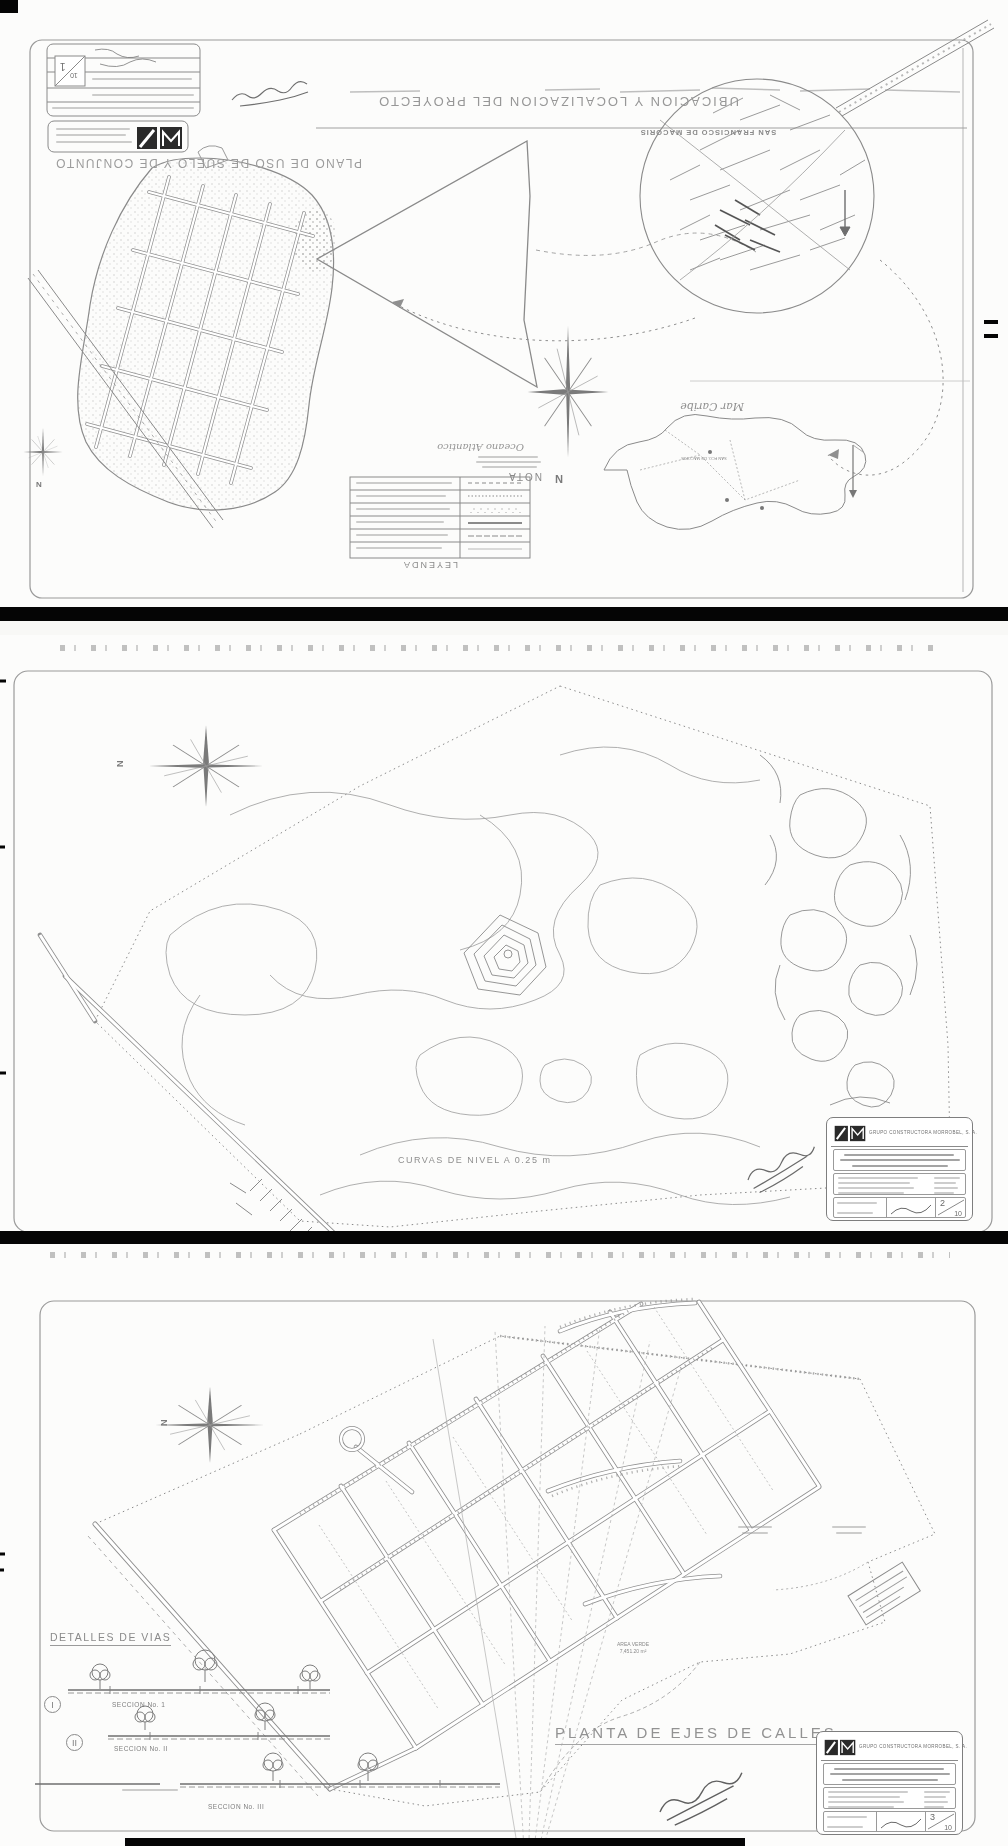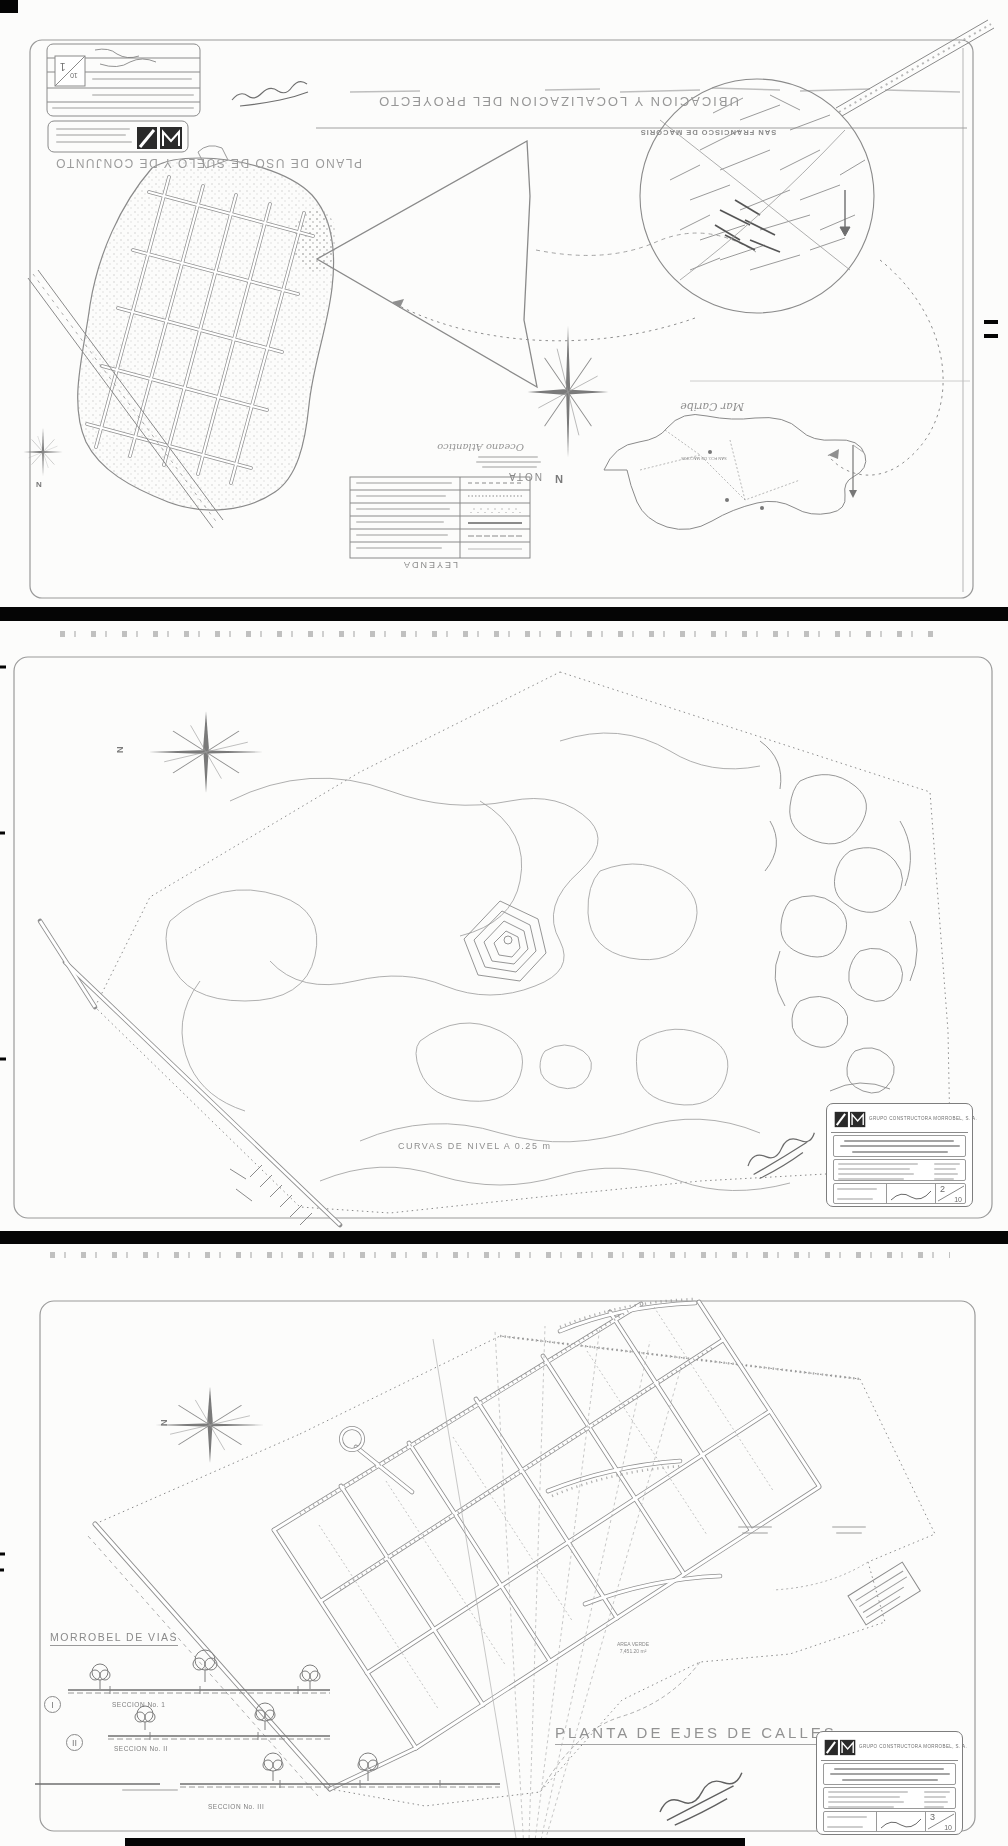--- a/index.html
+++ b/index.html
@@ -259,21 +259,21 @@
     <div class="blur" style="left:356px;top:482px;width:96px;"></div>
     <div class="blur" style="left:356px;top:495px;width:90px;"></div>
     <div class="blur" style="left:356px;top:508px;width:94px;"></div>
     <div class="blur" style="left:356px;top:521px;width:88px;"></div>
     <div class="blur" style="left:356px;top:534px;width:92px;"></div>
     <div class="blur" style="left:356px;top:547px;width:86px;"></div>
   </div>
 
   <div class="bar" style="top:607px;height:14px;"></div>
 
-  <div class="panel" style="top:621px;height:610px;">
+  <div class="panel" style="top:635px;height:610px;">
     <div class="speck" style="left:60px;top:10px;width:880px;"></div>
     <svg class="layer" width="1008" height="610">
       <rect x="14" y="36" width="978" height="561" rx="14" fill="none" stroke="#9a9a9a" stroke-width="1.2"></rect>
 
       <path d="M560,51 L930,171 L948,410 L950,516 L862,551 L700,560 L540,576 L390,592 L300,586 L95,386 L150,276 L360,151 Z" fill="none" stroke="#8a8a8a" stroke-width="1" stroke-dasharray="1.5 3.5"></path>
 
       <g stroke="#8f8f8f">
         <line x1="65" y1="341" x2="340" y2="604" stroke-width="4.6" stroke-linecap="round"></line>
         <line x1="40" y1="300" x2="95" y2="386" stroke-width="4.6" stroke-linecap="round"></line>
       </g>
@@ -559,21 +559,21 @@
 
       <g transform="translate(660,568) rotate(-18)">
         <path d="M0,0 q12,-14 24,-3 q10,9 22,-3 q12,-12 24,-2 q10,8 20,-4 M4,10 q36,-6 74,-12 M10,17 q30,-3 58,-9" fill="none" stroke="#606060" stroke-width="1.4"></path>
       </g>
       <g stroke="#050505" stroke-width="3">
           <line x1="0" y1="310" x2="5" y2="310"></line>
           <line x1="0" y1="326" x2="4" y2="326"></line>
         </g>
     </svg>
 
-    <div class="t" style="left:50px;top:388px;font-size:10.5px;letter-spacing:1.5px;color:#8a8a8a;border-bottom:1px solid #9a9a9a;padding-bottom:2px;">MORROBEL DE VIAS</div>
+    <div class="t" style="left:50px;top:388px;font-size:10.5px;letter-spacing:1.5px;color:#8a8a8a;border-bottom:1px solid #9a9a9a;padding-bottom:2px;">DETALLES DE VIAS</div>
 
     <div class="circ" style="left:44px;top:452px;width:17px;height:17px;font-size:9px;line-height:16px;">I</div>
     <div class="t" style="left:112px;top:458px;font-size:6.5px;letter-spacing:.5px;color:#7d7d7d;">SECCION No. 1</div>
 
     <div class="circ" style="left:66px;top:490px;width:17px;height:17px;font-size:9px;line-height:16px;">II</div>
     <div class="t" style="left:114px;top:502px;font-size:6.5px;letter-spacing:.5px;color:#7d7d7d;">SECCION No. II</div>
 
     <div class="t" style="left:208px;top:560px;font-size:6.5px;letter-spacing:.5px;color:#7d7d7d;">SECCION No. III</div>
     <div class="blur" style="left:122px;top:545px;width:56px;"></div>
 

